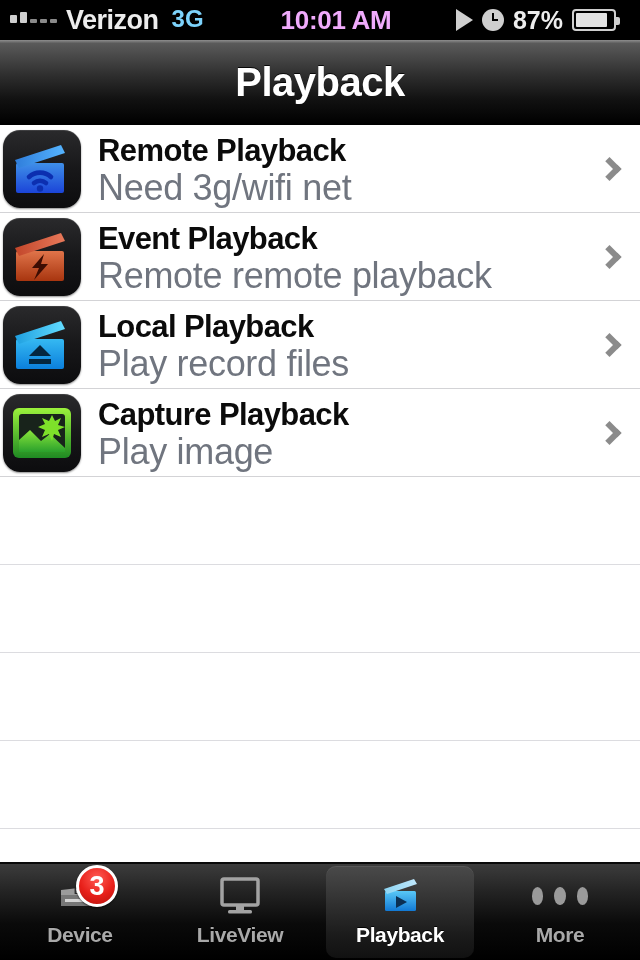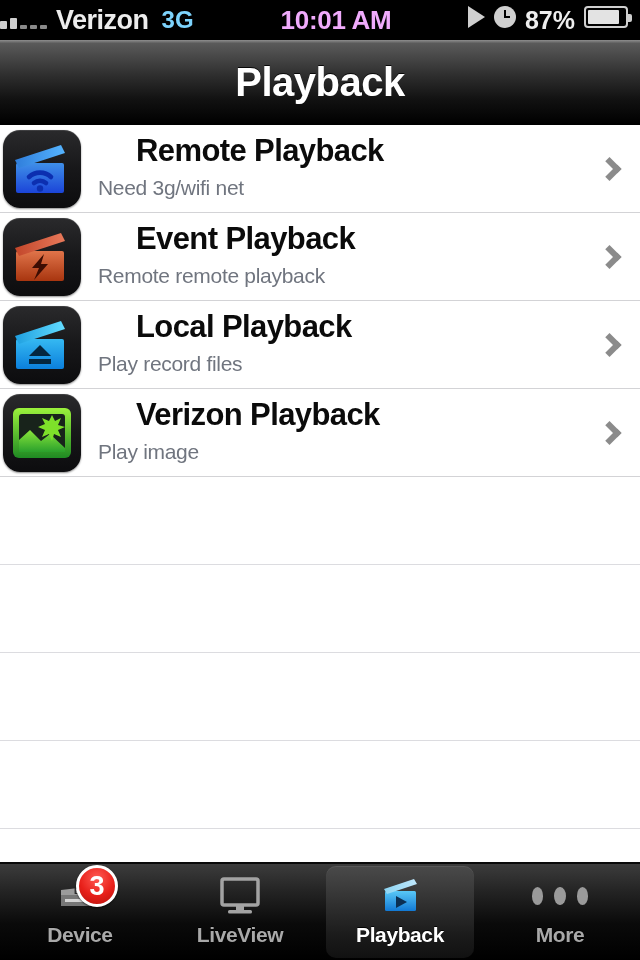--- a/index.html
+++ b/index.html
@@ -12,34 +12,34 @@
     -webkit-font-smoothing:antialiased;
   }
 
   
   #status-bar {
     position:absolute; top:0; left:0; width:640px; height:40px;
     background:#000;
     display:flex; align-items:center;
     color:#e8e8e8;
   }
-  #status-left { display:flex; align-items:center; gap:9px; }
+  #status-left { display:flex; align-items:flex-start; padding-left:10px; gap:9px; }
   .signal-bars { display:flex; align-items:flex-end; gap:3px; height:18px; }
   .signal-bars i { display:block; width:7px; background:#cfcfcf; border-radius:1px; }
   .signal-bars i.b1 { height:8px; }
   .signal-bars i.b2 { height:11px; }
   .signal-bars i.dot { height:4px; background:#8a8a8a; }
   #carrier-label { font-size:27px; font-weight:bold; letter-spacing:-0.5px; color:#ededed; }
   #network-label { font-size:24px; font-weight:bold; color:#7dd3fc; margin-left:4px;}
   #status-center {
     position:absolute; left:16px; width:640px; text-align:center;
     font-size:26px; font-weight:bold; color:#f0abfc; letter-spacing:-0.3px;
   }
   #status-right {
-    position:absolute; right:12px; display:flex; align-items:flex-start; gap:9px;
+    position:absolute; right:24px; display:flex; align-items:center; gap:9px;
   }
   .play-tri {
     width:0;height:0;border-left:17px solid #cfcfcf;
     border-top:11px solid transparent;border-bottom:11px solid transparent;
   }
   .alarm-clock {
     width:22px;height:22px;border-radius:50%;background:#cfcfcf;position:relative;
   }
   .alarm-clock::before{content:"";position:absolute;left:10px;top:4px;width:2px;height:8px;background:#000;}
   .alarm-clock::after{content:"";position:absolute;left:10px;top:10px;width:6px;height:2px;background:#000;}
@@ -78,22 +78,22 @@
     border-bottom:1px solid #d3d3d6;
     display:flex; align-items:center;
   }
   .cell-icon {
     width:78px;height:78px;margin-left:3px;flex:0 0 78px;
     border-radius:17px; position:relative; overflow:hidden;
     background:linear-gradient(to bottom,#2a2a2c 0%,#18181a 48%,#0c0c0e 100%);
     box-shadow:0 1px 2px rgba(0,0,0,0.45), inset 0 1px 0 rgba(255,255,255,0.10);
   }
   .cell-text { margin-left:17px; display:flex; flex-direction:column; justify-content:center; }
-  .cell-title { font-size:31px; font-weight:bold; color:#0b0b0b; letter-spacing:-0.6px; line-height:36px;margin-left:38px; }
-  .cell-sub { font-size:21px; color:#70757f; letter-spacing:-0.3px; line-height:34px; margin-top:2px;}
+  .cell-title { font-size:31px; font-weight:bold; color:#0b0b0b; letter-spacing:-0.6px; line-height:36px; }
+  .cell-sub { font-size:36px; color:#70757f; letter-spacing:-0.3px; line-height:34px; margin-top:2px;}
   .chevron {
     position:absolute; right:22px; top:50%; transform:translateY(-50%);
     width:17px;height:17px;
     border-top:6px solid #8b8b8b; border-right:6px solid #8b8b8b;
     transform-origin:center;
     transform:translateY(-50%) rotate(45deg);
   }
   .empty-cell { height:88px; width:640px; background:#fff; border-bottom:1px solid #dcdce0; }
 
   
@@ -264,21 +264,21 @@
               <stop offset="1" stop-color="#2aa02c"></stop>
           </linearGradient>
         </defs>
         <rect x="10" y="14" width="58" height="50" rx="6" fill="url(#g4f)"></rect>
         <rect x="16" y="20" width="46" height="38" rx="3" fill="#18231b"></rect>
         <path d="M16,58 L16,46 L27,36 L38,47 L47,40 L62,54 L62,58 Z" fill="url(#g4hill)"></path>
         <polygon fill="#7ee02a" points="49,21 52,27 58,24 55,31 62,33 55,36 58,43 51,40 49,47 46,40 39,43 42,36 35,33 42,30 39,24 46,27"></polygon>
       </svg>
     </div>
     <div class="cell-text">
-      <div class="cell-title">Verizon Playback</div>
+      <div class="cell-title">Capture Playback</div>
       <div class="cell-sub">Play image</div>
     </div>
     <span class="chevron"></span>
   </div>
 
   <div class="empty-cell"></div>
   <div class="empty-cell"></div>
   <div class="empty-cell"></div>
   <div class="empty-cell"></div>
   <div class="empty-cell"></div>

